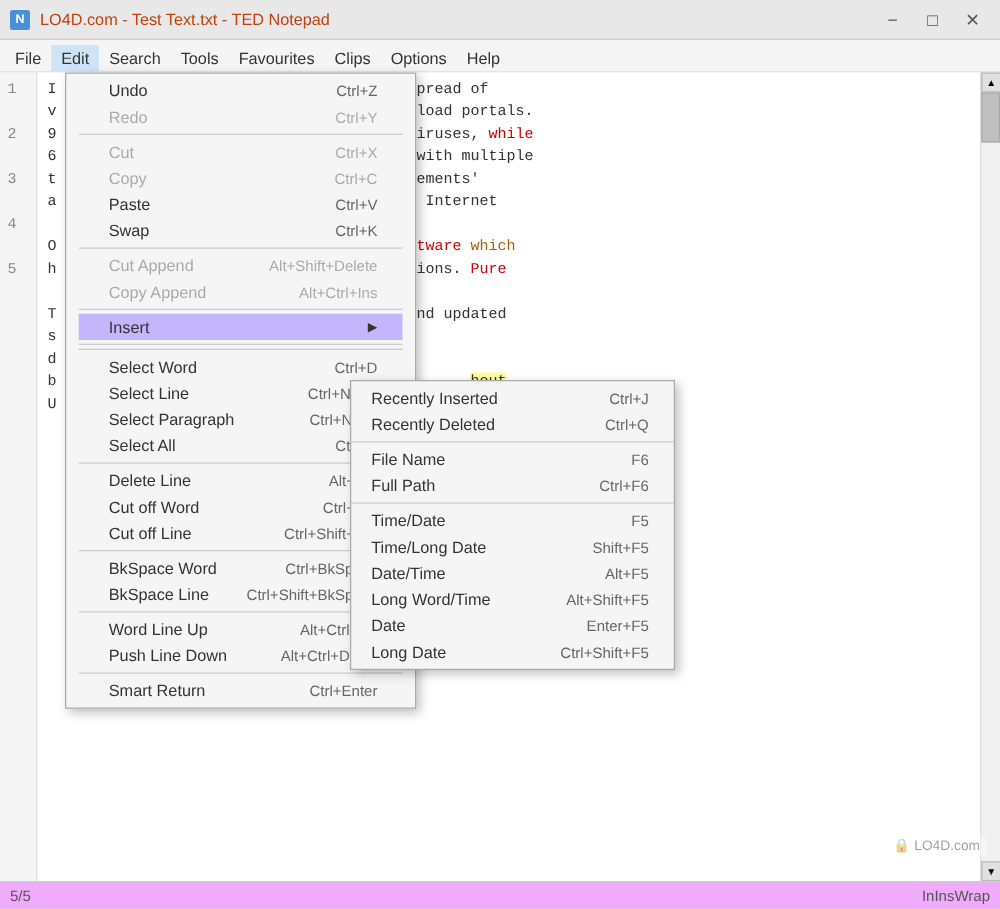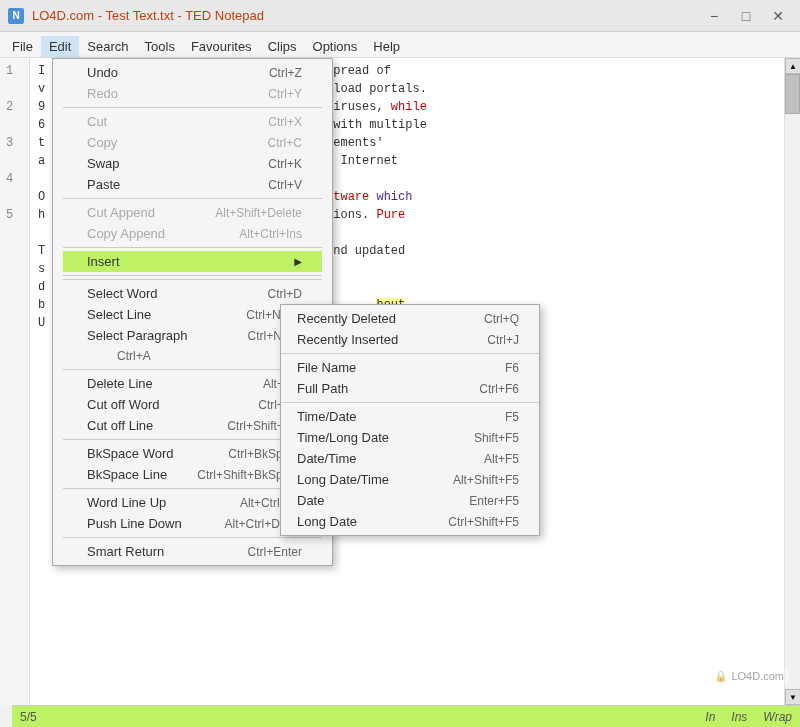--- a/index.html
+++ b/index.html
@@ -103,40 +103,38 @@
       color: #333;
       overflow: hidden;
     }
     .text-area .highlighted {
       background: #ffff99;
     }
 
     
     .status-bar {
       height: 22px;
-      background: #bef264;
+      background: #f0abfc;
       border-top: 1px solid #ccc;
       display: flex;
       align-items: center;
       padding: 0 8px;
       font-size: 12px;
       color: #555;
       position: absolute;
       bottom: 0;
-      left: 12px;
+      left: 0;
       right: 0;
     }
     .status-item {
       margin-right: 16px;
     }
     .status-right {
       margin-left: auto;
       display: flex;
-      gap: 16px;
-      font-style: italic;
     }
 
     .dropdown-menu {
       position: absolute;
       background: #f5f5f5;
       border: 1px solid #aaa;
       box-shadow: 3px 3px 8px rgba(0,0,0,0.25);
       min-width: 280px;
       z-index: 200;
       padding: 3px 10px;
@@ -281,21 +279,21 @@
   </div>
 
   <div class="text-area">
     <div>I&nbsp;&nbsp;&nbsp;&nbsp;&nbsp;&nbsp;&nbsp;&nbsp;&nbsp;&nbsp;&nbsp;&nbsp;&nbsp;&nbsp;&nbsp;&nbsp;&nbsp;&nbsp;&nbsp;ause of the rampant spread of</div>
     <div>v&nbsp;&nbsp;&nbsp;&nbsp;&nbsp;&nbsp;&nbsp;&nbsp;&nbsp;&nbsp;&nbsp;&nbsp;&nbsp;&nbsp;&nbsp;&nbsp;&nbsp;&nbsp;&nbsp;e on the largest download portals.</div>
     <div>9&nbsp;&nbsp;&nbsp;&nbsp;&nbsp;&nbsp;&nbsp;&nbsp;&nbsp;&nbsp;&nbsp;&nbsp;&nbsp;&nbsp;&nbsp;&nbsp;&nbsp;&nbsp;&nbsp;ies do not test for viruses, <span style="color:#c00;">while</span></div>
     <div>6&nbsp;&nbsp;&nbsp;&nbsp;&nbsp;&nbsp;&nbsp;&nbsp;&nbsp;&nbsp;&nbsp;&nbsp;&nbsp;&nbsp;&nbsp;&nbsp;&nbsp;&nbsp;&nbsp;o <span style="color:#c00;">infect</span> your system with multiple</div>
     <div>t&nbsp;&nbsp;&nbsp;&nbsp;&nbsp;&nbsp;&nbsp;&nbsp;&nbsp;&nbsp;&nbsp;&nbsp;&nbsp;&nbsp;&nbsp;&nbsp;&nbsp;&nbsp;&nbsp;other ghastly 'enhancements'</div>
     <div>a&nbsp;&nbsp;&nbsp;&nbsp;&nbsp;&nbsp;&nbsp;&nbsp;&nbsp;&nbsp;&nbsp;&nbsp;&nbsp;&nbsp;&nbsp;&nbsp;&nbsp;&nbsp;&nbsp;desert <span style="color:#c00;">of</span> a very mean Internet</div>
     <div>&nbsp;</div>
-    <div>O&nbsp;&nbsp;&nbsp;&nbsp;&nbsp;&nbsp;&nbsp;&nbsp;&nbsp;&nbsp;&nbsp;&nbsp;&nbsp;&nbsp;&nbsp;&nbsp;&nbsp;&nbsp;&nbsp;with high quality <span style="color:#c00;">software</span> <span style="color:#4c1d95;text-align:center;">which</span></div>
+    <div>O&nbsp;&nbsp;&nbsp;&nbsp;&nbsp;&nbsp;&nbsp;&nbsp;&nbsp;&nbsp;&nbsp;&nbsp;&nbsp;&nbsp;&nbsp;&nbsp;&nbsp;&nbsp;&nbsp;with high quality <span style="color:#c00;">software</span> <span style="color:#a16207;text-align:center;">which</span></div>
     <div>h&nbsp;&nbsp;&nbsp;&nbsp;&nbsp;&nbsp;&nbsp;&nbsp;&nbsp;&nbsp;&nbsp;&nbsp;&nbsp;&nbsp;&nbsp;&nbsp;&nbsp;&nbsp;&nbsp;st antivirus applications. <span style="color:#c00;">Pure</span></div>
     <div>&nbsp;</div>
     <div>T&nbsp;&nbsp;&nbsp;&nbsp;&nbsp;&nbsp;&nbsp;&nbsp;&nbsp;&nbsp;&nbsp;&nbsp;&nbsp;&nbsp;&nbsp;&nbsp;&nbsp;&nbsp;&nbsp;de a safe place to find updated</div>
     <div>s</div>
     <div>d</div>
     <div>b&nbsp;&nbsp;&nbsp;&nbsp;&nbsp;&nbsp;&nbsp;&nbsp;&nbsp;&nbsp;&nbsp;&nbsp;&nbsp;&nbsp;&nbsp;&nbsp;&nbsp;&nbsp;&nbsp;&nbsp;&nbsp;&nbsp;&nbsp;&nbsp;&nbsp;&nbsp;&nbsp;&nbsp;&nbsp;&nbsp;&nbsp;&nbsp;&nbsp;&nbsp;&nbsp;&nbsp;&nbsp;&nbsp;&nbsp;&nbsp;&nbsp;&nbsp;&nbsp;&nbsp;&nbsp;&nbsp;<span class="highlighted">hout</span></div>
     <div>U</div>
   </div>
 
   <div class="scrollbar">
@@ -321,42 +319,42 @@
 
     <div class="menu-row disabled">
       <span class="menu-row-label">Cut</span>
       <span class="menu-row-shortcut">Ctrl+X</span>
     </div>
     <div class="menu-row disabled">
       <span class="menu-row-label">Copy</span>
       <span class="menu-row-shortcut">Ctrl+C</span>
     </div>
     <div class="menu-row">
+      <span class="menu-row-label">Paste</span>
+      <span class="menu-row-shortcut">Ctrl+V</span>
+    </div>
+    <div class="menu-row">
       <span class="menu-row-label">Swap</span>
       <span class="menu-row-shortcut">Ctrl+K</span>
-    </div>
-    <div class="menu-row">
-      <span class="menu-row-label">Paste</span>
-      <span class="menu-row-shortcut">Ctrl+V</span>
     </div>
 
     <div class="menu-separator"></div>
 
     <div class="menu-row disabled">
       <span class="menu-row-label">Cut Append</span>
       <span class="menu-row-shortcut">Alt+Shift+Delete</span>
     </div>
     <div class="menu-row disabled">
       <span class="menu-row-label">Copy Append</span>
       <span class="menu-row-shortcut">Alt+Ctrl+Ins</span>
     </div>
 
     <div class="menu-separator"></div>
 
-    <div class="menu-row active" style="background:#bef264;">
+    <div class="menu-row active" style="background:#c4b5fd;">
       <span class="menu-row-label">Insert</span>
       <span class="menu-row-arrow">▶</span>
     </div>
 
     <div class="menu-separator"></div>
 
 
     <div class="menu-separator"></div>
 
     <div class="menu-row">
@@ -365,20 +363,21 @@
     </div>
     <div class="menu-row">
       <span class="menu-row-label">Select Line</span>
       <span class="menu-row-shortcut">Ctrl+Num*</span>
     </div>
     <div class="menu-row">
       <span class="menu-row-label">Select Paragraph</span>
       <span class="menu-row-shortcut">Ctrl+Num/</span>
     </div>
     <div class="menu-row">
+      <span class="menu-row-label">Select All</span>
       <span class="menu-row-shortcut">Ctrl+A</span>
     </div>
 
     <div class="menu-separator"></div>
 
     <div class="menu-row">
       <span class="menu-row-label">Delete Line</span>
       <span class="menu-row-shortcut">Alt+Del</span>
     </div>
     <div class="menu-row">
@@ -416,27 +415,27 @@
 
     <div class="menu-row">
       <span class="menu-row-label">Smart Return</span>
       <span class="menu-row-shortcut">Ctrl+Enter</span>
     </div>
   </div>
 
   <div class="submenu">
 
     <div class="menu-row">
+      <span class="menu-row-label">Recently Inserted</span>
+      <span class="menu-row-shortcut">Ctrl+J</span>
+    </div>
+    <div class="menu-row">
       <span class="menu-row-label">Recently Deleted</span>
       <span class="menu-row-shortcut">Ctrl+Q</span>
     </div>
-    <div class="menu-row">
-      <span class="menu-row-label">Recently Inserted</span>
-      <span class="menu-row-shortcut">Ctrl+J</span>
-    </div>
 
     <div class="menu-separator"></div>
 
     <div class="menu-row">
       <span class="menu-row-label">File Name</span>
       <span class="menu-row-shortcut">F6</span>
     </div>
     <div class="menu-row">
       <span class="menu-row-label">Full Path</span>
       <span class="menu-row-shortcut">Ctrl+F6</span>
@@ -450,21 +449,21 @@
     </div>
     <div class="menu-row">
       <span class="menu-row-label">Time/Long Date</span>
       <span class="menu-row-shortcut">Shift+F5</span>
     </div>
     <div class="menu-row">
       <span class="menu-row-label">Date/Time</span>
       <span class="menu-row-shortcut">Alt+F5</span>
     </div>
     <div class="menu-row">
-      <span class="menu-row-label">Long Date/Time</span>
+      <span class="menu-row-label">Long Word/Time</span>
       <span class="menu-row-shortcut">Alt+Shift+F5</span>
     </div>
     <div class="menu-row">
       <span class="menu-row-label">Date</span>
       <span class="menu-row-shortcut">Enter+F5</span>
     </div>
     <div class="menu-row">
       <span class="menu-row-label">Long Date</span>
       <span class="menu-row-shortcut">Ctrl+Shift+F5</span>
     </div>

